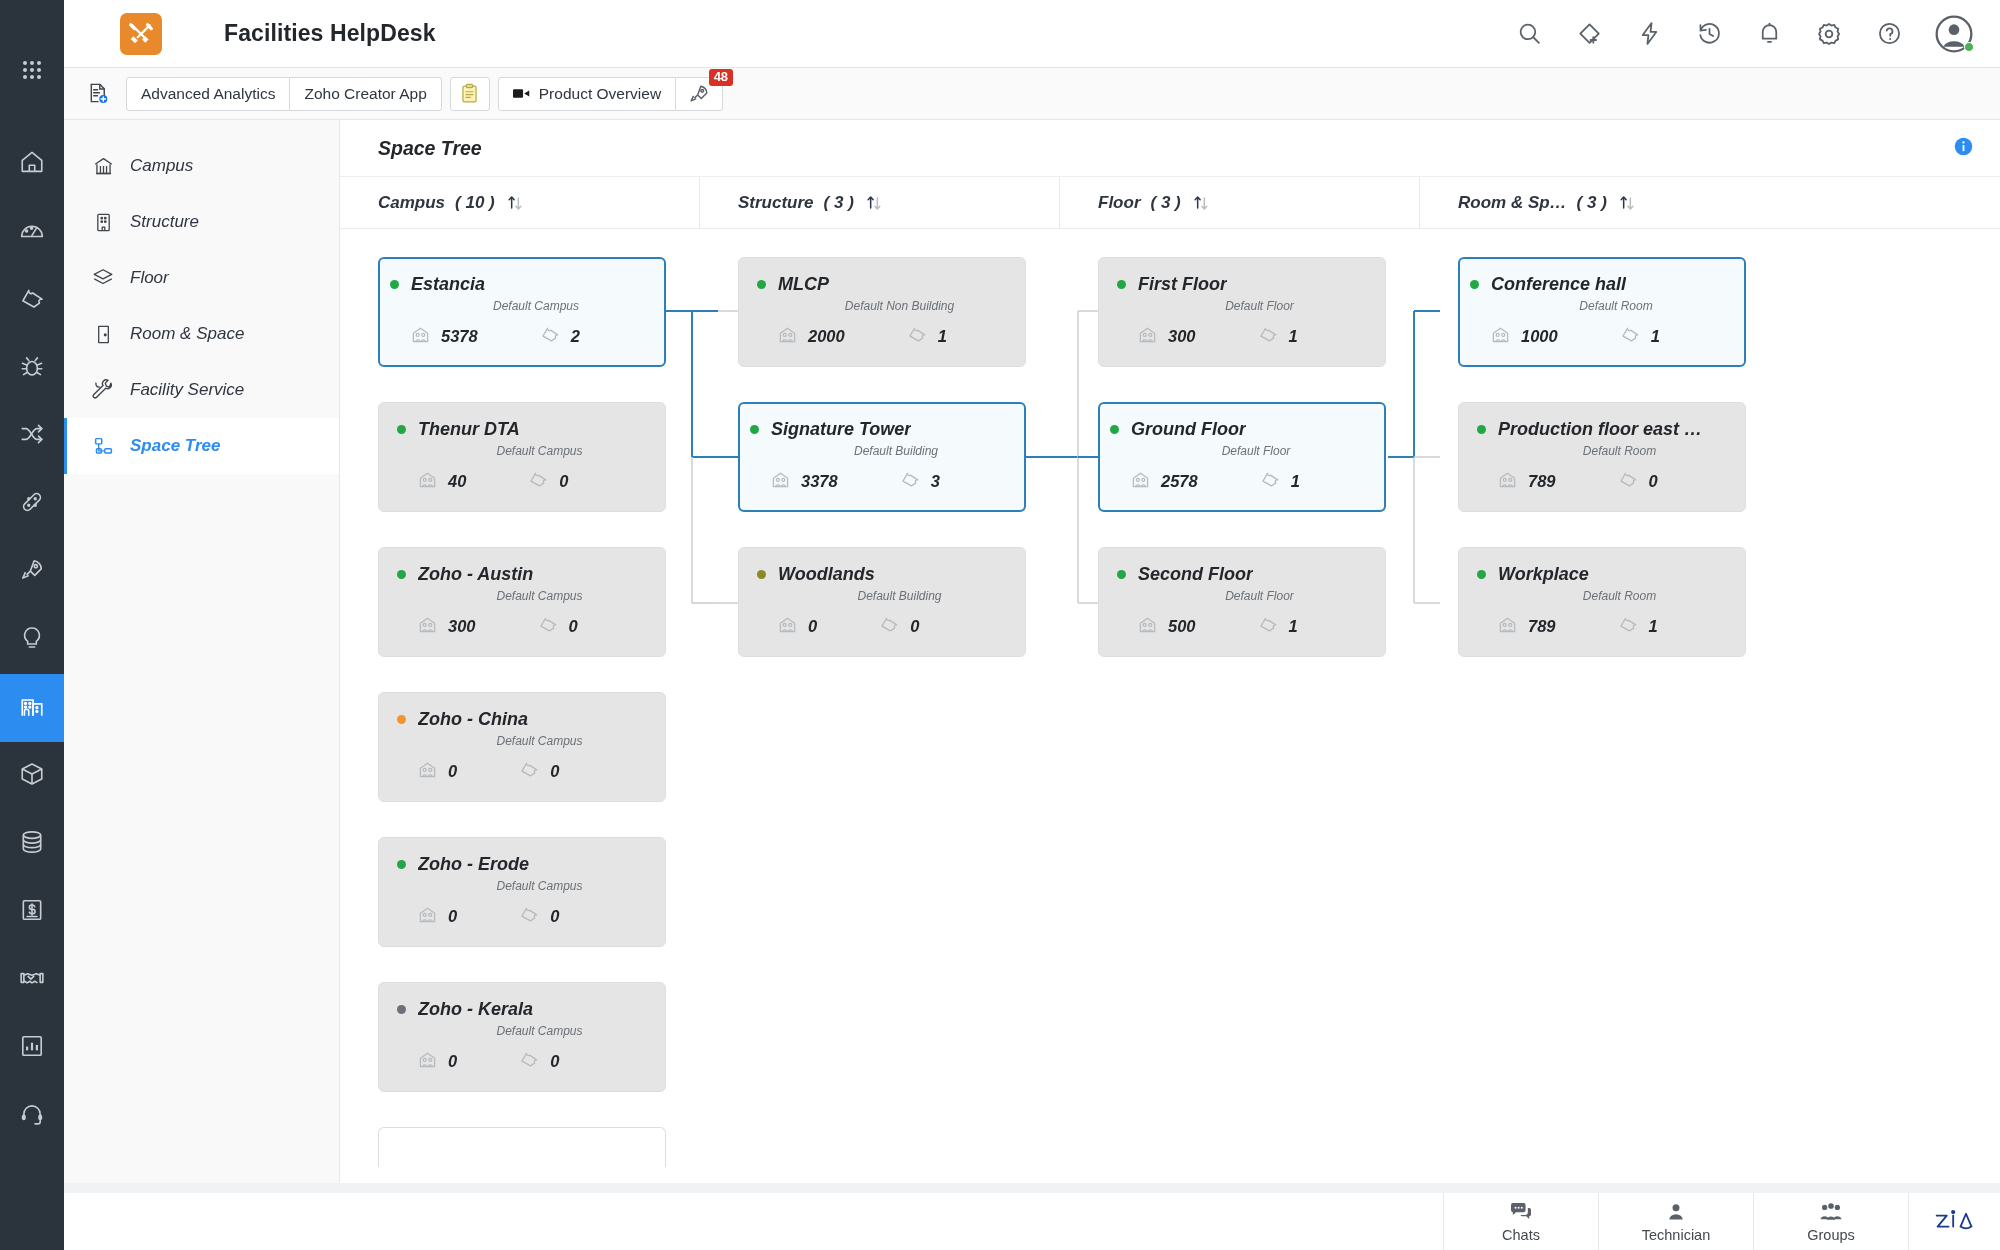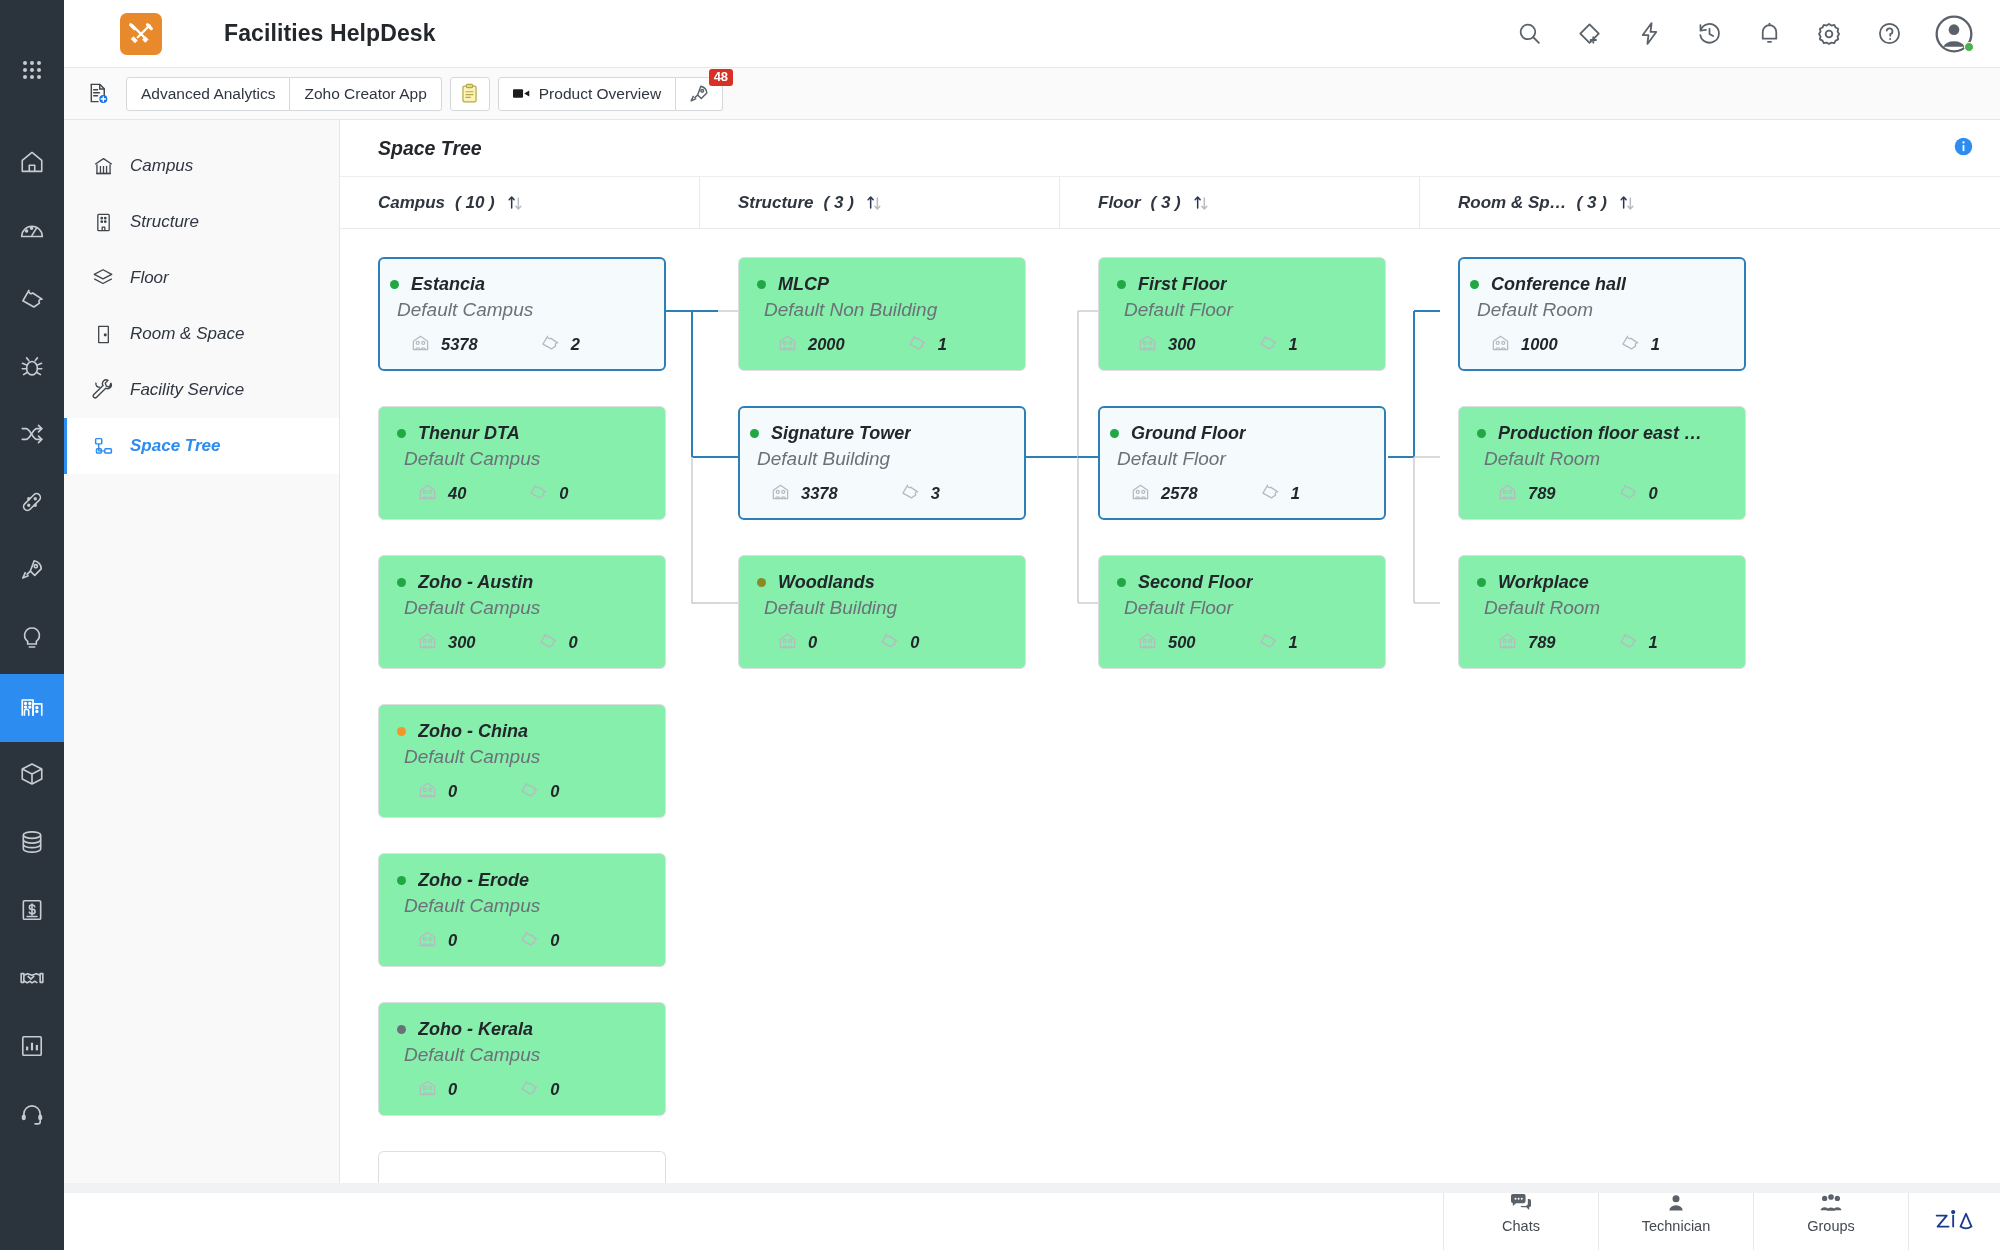--- a/index.html
+++ b/index.html
@@ -162,59 +162,59 @@
   .tree-svg { position: absolute; left: 0; top: 0; pointer-events: none; }
   .cols { display: flex; position: relative; }
   .col {
     width: 360px; min-width: 360px;
     padding: 28px 0 0 38px;
     position: relative;
   }
   .card {
     width: 288px;
     min-height: 110px;
-    background: #86efac;
+    background: #e5e5e5;
     border: 1px solid #dcdfe2;
     border-radius: 6px;
     padding: 16px 18px 14px 18px;
     margin-bottom: 35px;
     position: relative;
     cursor: pointer;
   }
   .card.sel {
     border: 2px solid #2d7fb8;
     background: #f5fafd;
     padding: 15px 17px 13px 10px;
   }
   .card-titlerow { display: flex; align-items: center; gap: 12px; }
   .dot { width: 9px; height: 9px; border-radius: 50%; flex: 0 0 9px; }
   .card-title {
     font-size: 18px; font-weight: bold; color: #23272b;
     white-space: nowrap; overflow: hidden; text-overflow: ellipsis;
     max-width: 215px;
   }
-  .card-sub { font-size: 19px; color: #6b7177; margin: 4px 0 0 7px; }
+  .card-sub { font-size: 12px; color: #6b7177; margin: 4px 0 0 35px; text-align: center; }
   .card-stats { display: flex; align-items: center; margin: 11px 0 0 21px; gap: 10px; }
   .stat { display: flex; align-items: center; gap: 11px; }
   .stat-val { font-size: 16.5px; font-weight: bold; color: #23272b; }
   .stat-gap { width: 42px; }
   .card.ghost { min-height: 40px; border-radius: 6px 6px 0 0; border-bottom: none; background:#fff; }
 
   
   .footer {
     height: 58px; min-height: 58px;
     background: #ffffff;
     border-top: 1px solid #dcdfe2;
     display: flex; align-items: flex-start; justify-content: flex-end;
     position: relative; z-index: 5;
   }
   .footer-strip { position:absolute; left:64px; right:0; top:-10px; height:10px; background:#f1f2f3; }
   .foot-item {
     width: 155px; height: 58px;
-    display: flex; flex-direction: column; align-items: center; justify-content: flex-start;
+    display: flex; flex-direction: column; align-items: center; justify-content: center;
     font-size: 14.5px; color: #44494e;
     border-left: 1px solid #e6e8ea;
     cursor: pointer;
     gap: 2px;
   }
   .foot-item:first-of-type { border-left: 1px solid #e6e8ea; }
   .foot-zia {
     width: 92px; height: 58px;
     display: flex; align-items: center; justify-content: center;
     border-left: 1px solid #e6e8ea;

